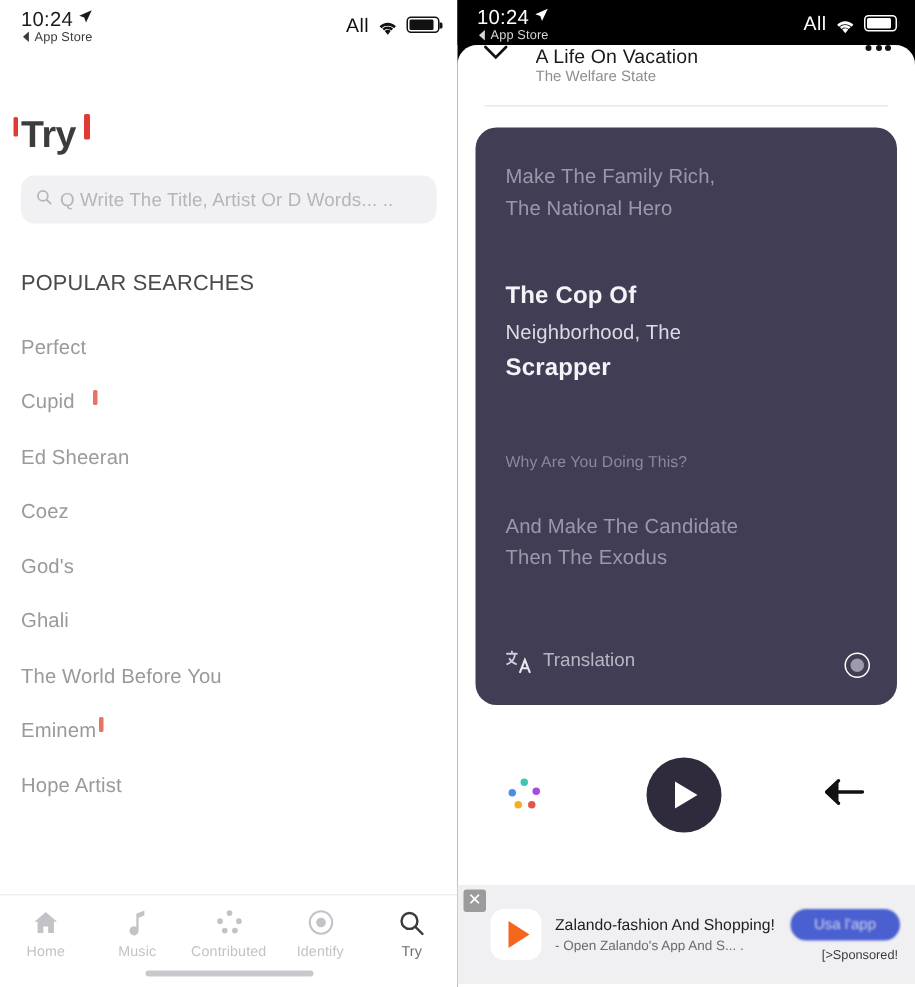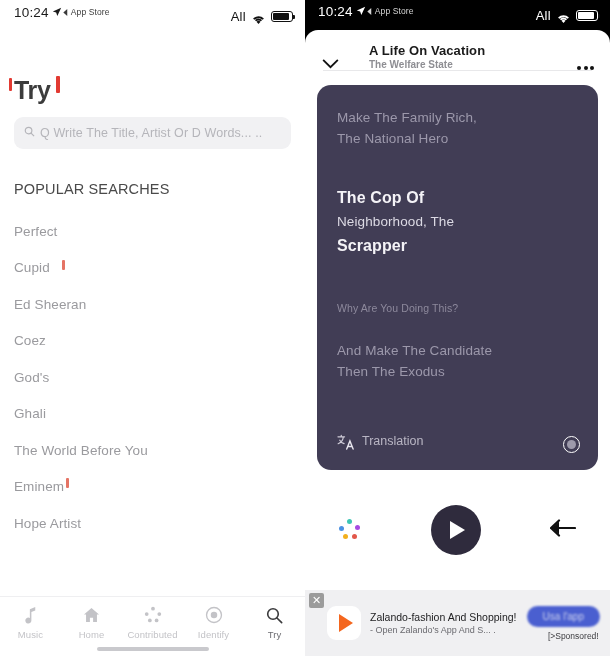--- a/index.html
+++ b/index.html
@@ -17,21 +17,21 @@
     background: #ffffff;
     position: relative;
     display: flex; flex-direction: column;
   }
   .statusbar {
     height: 34px; flex: 0 0 34px;
     display: flex; align-items: flex-start; justify-content: space-between;
     padding: 5px 12px 0 14px;
     position: relative;
   }
-  .sb-left { display: flex; flex-direction: row; }
+  .sb-left { display: flex; flex-direction: column; }
   .sb-time {
     font-size: 13.5px; color: #1b1b1b; font-weight: 400;
     letter-spacing: .2px; display: flex; align-items: center; gap: 3px;
   }
   .sb-loc { font-size: 11px; transform: rotate(0deg); }
   .sb-back {
     font-size: 8.5px; color: #3a3a3a; margin-top: -1px;
     display: flex; align-items: center; gap: 2px; letter-spacing: .1px;
   }
   .sb-right { display: flex; align-items: center; gap: 5px; padding-top: 4px; }
@@ -116,22 +116,22 @@
   .r-statusbar .sb-back { color: #d6d6d6; }
   .r-statusbar .sb-carrier { color: #fff; }
   .r-statusbar .battery { border-color: #fff; }
   .r-statusbar .battery i { background: #fff; }
 
   .sheet {
     flex: 1; background: #ffffff; border-radius: 13px 13px 0 0;
     display: flex; flex-direction: column; overflow: hidden;
   }
   .sheet-head {
-    height: 40px; flex: 0 0 40px; display: flex; align-items: flex-end;
-    padding: 0 14px; gap: 22px; position: relative; font-weight: bold;
+    height: 40px; flex: 0 0 40px; display: flex; align-items: flex-start;
+    padding: 0 14px; gap: 10px; position: relative;
   }
   .chev { width: 22px; display: flex; align-items: center; justify-content: center; }
   .sh-text { flex: 1; margin-left: 6px; overflow: hidden; }
   .sh-title {
     font-size: 13px; color: #1a1a1a; letter-spacing: .1px;
     white-space: nowrap; overflow: hidden; filter: blur(.25px);
   }
   .sh-sub {
     font-size: 10px; color: #8e8e93; margin-top: 1px;
     white-space: nowrap; overflow: hidden; filter: blur(.3px);
@@ -314,33 +314,33 @@
           </div>
         <div class="pop-item">
             <span>Hope Artist</span>
           </div>
       </div>
     </div>
 
     <div class="tabbar">
       <div class="tab">
         <span class="ti">
+          <svg width="17" height="16" viewBox="0 0 18 17">
+              <path d="M9 1L1 8h2.2v8h4.1v-4.6h3.4V16h4.1V8H17z" fill="#c3c3c7"></path>
+            </svg>
+        </span>
+        <span class="tl">Home</span>
+      </div>
+      <div class="tab">
+        <span class="ti">
           <svg width="14" height="17" viewBox="0 0 14 18">
               <path d="M11.5 0L5.8 2.3v9.3a3.2 3.2 0 101.6 2.6V5.2l4.1-1.6z" fill="#c3c3c7"></path>
             </svg>
         </span>
         <span class="tl">Music</span>
-      </div>
-      <div class="tab">
-        <span class="ti">
-          <svg width="17" height="16" viewBox="0 0 18 17">
-              <path d="M9 1L1 8h2.2v8h4.1v-4.6h3.4V16h4.1V8H17z" fill="#c3c3c7"></path>
-            </svg>
-        </span>
-        <span class="tl">Home</span>
       </div>
       <div class="tab">
         <span class="ti">
           <svg width="18" height="18" viewBox="0 0 20 20">
             <circle cx="10" cy="3" r="2.1" fill="#c3c3c7"></circle>
               <circle cx="3" cy="9" r="2.1" fill="#c3c3c7"></circle>
             <circle cx="17" cy="9" r="2.1" fill="#c3c3c7"></circle>
               <circle cx="6.5" cy="16" r="2.1" fill="#c3c3c7"></circle>
             <circle cx="14" cy="16" r="2.1" fill="#c3c3c7"></circle>
           </svg>

